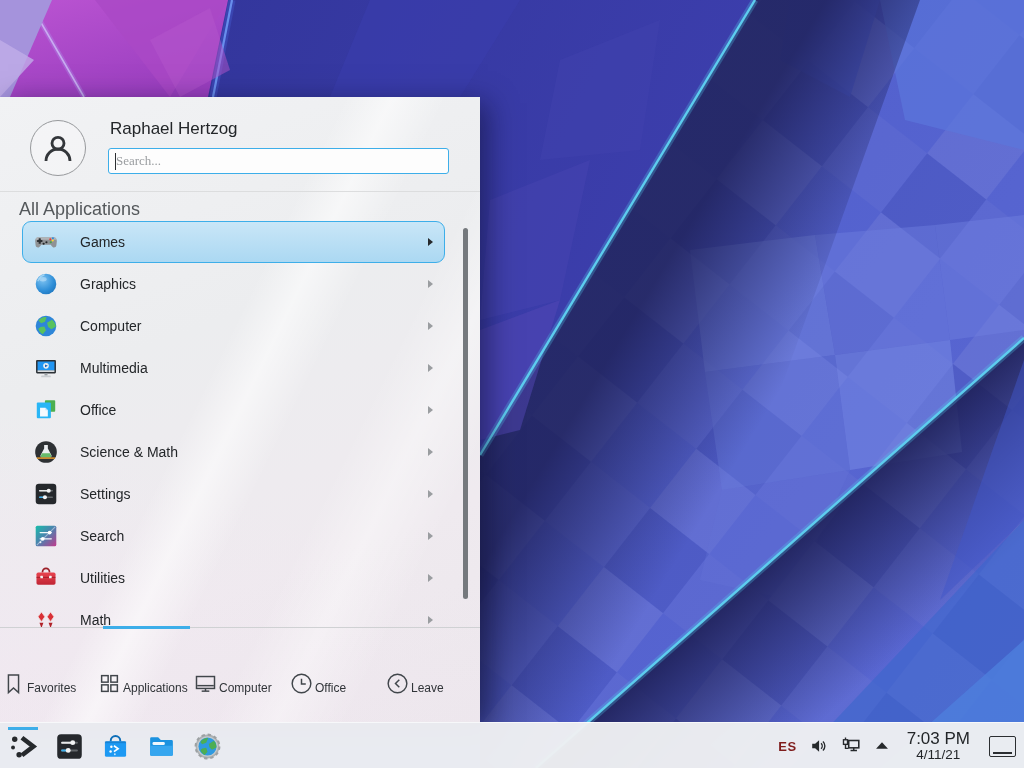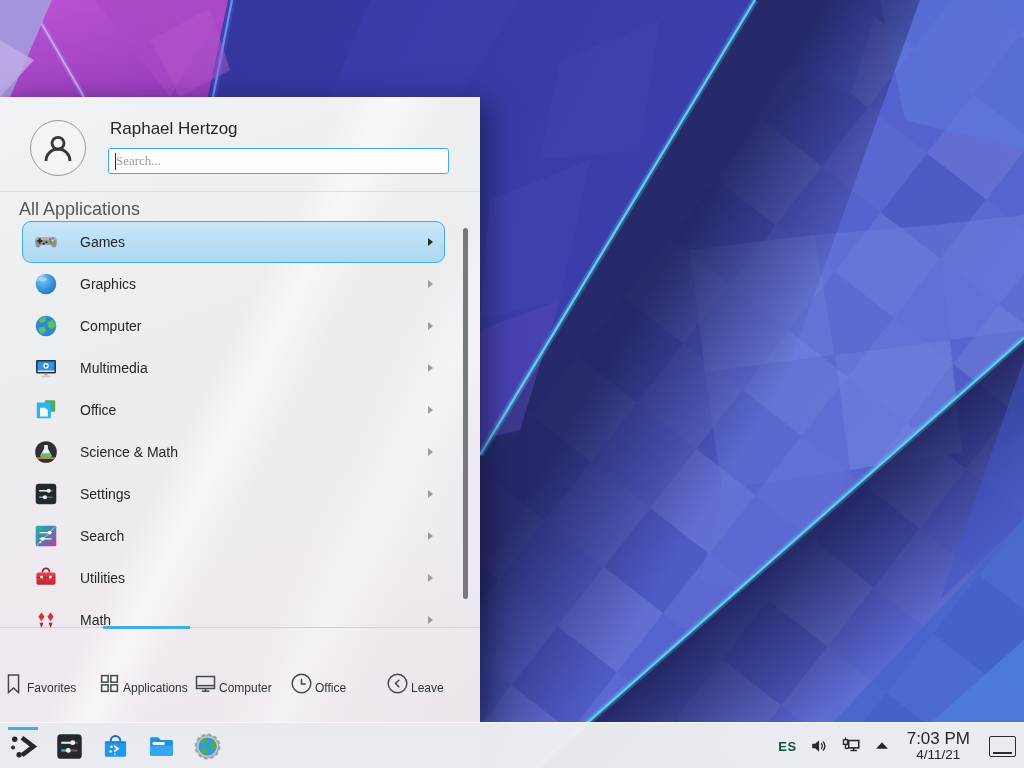--- a/index.html
+++ b/index.html
@@ -52,21 +52,21 @@
   .tab-label{margin-top:9px;font-size:12px;color:#303438;}
 
   
   .taskbar{position:absolute;left:0;bottom:0;width:1024px;height:46px;
            background:rgba(238,240,242,.97);border-top:1px solid rgba(255,255,255,.65);box-sizing:border-box;}
   .task-apps{position:absolute;left:7px;top:0;height:46px;display:flex;gap:13px;align-items:center;}
   .task-app{width:33px;height:42px;position:relative;display:flex;align-items:center;justify-content:center;}
   .task-app svg{width:31px;height:31px;display:block;}
   .task-app.active::before{content:"";position:absolute;top:2px;left:1px;width:30px;height:3px;background:var(--accent);}
   .tray{position:absolute;right:4px;top:0;height:46px;display:flex;align-items:center;gap:9px;}
-  .kbd-layout{font-size:13px;font-weight:bold;color:#14532d;letter-spacing:.5px;margin-right:3px;}
+  .kbd-layout{font-size:13px;font-weight:bold;color:#7f1d1d;letter-spacing:.5px;margin-right:3px;}
   .tray-icon{width:22px;height:22px;display:flex;align-items:center;justify-content:center;}
   .tray-icon svg{width:22px;height:22px;display:block;}
   .clock{text-align:center;color:var(--text);line-height:1.02;margin:0 5px;}
   .clock .time{font-size:17px;}
   .clock .date{font-size:13.5px;}
   .show-desktop{width:25px;height:19px;border:1.5px solid #2b2e31;border-radius:2px;position:relative;margin:0 4px 0 5px;background:transparent;}
   .show-desktop::after{content:"";position:absolute;left:3px;right:3px;bottom:2px;height:1.5px;background:#2b2e31;}
   .hidden-defs{position:absolute;width:0;height:0;overflow:hidden;}
 </style>
 </head>

